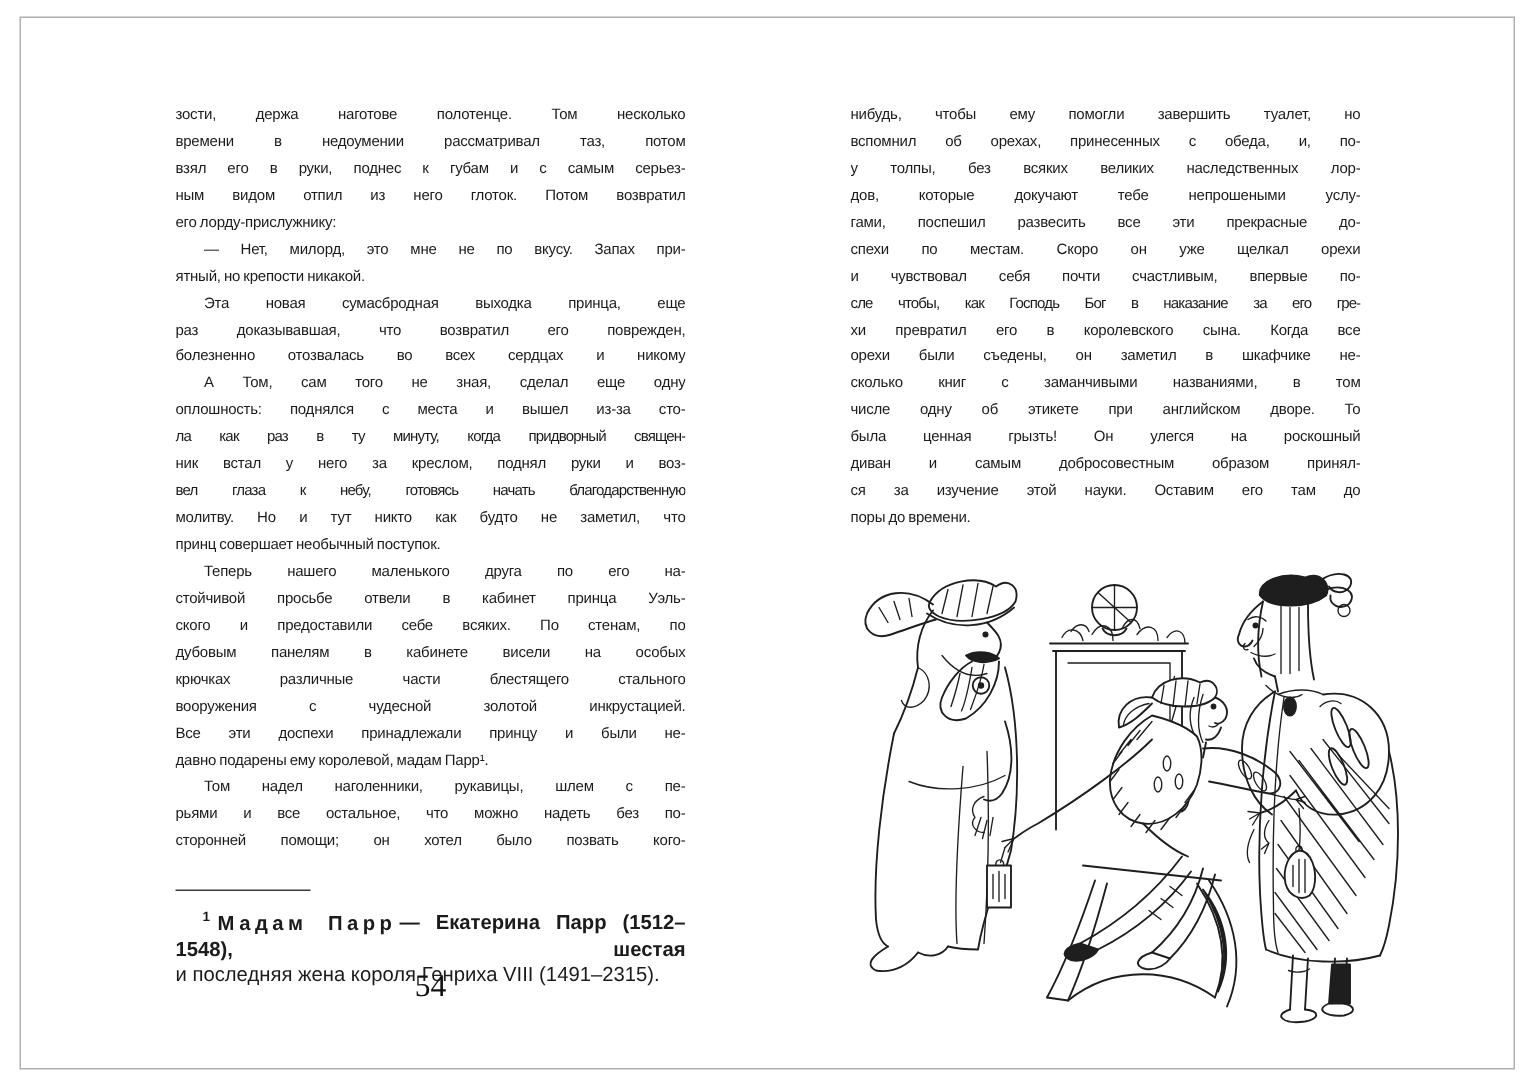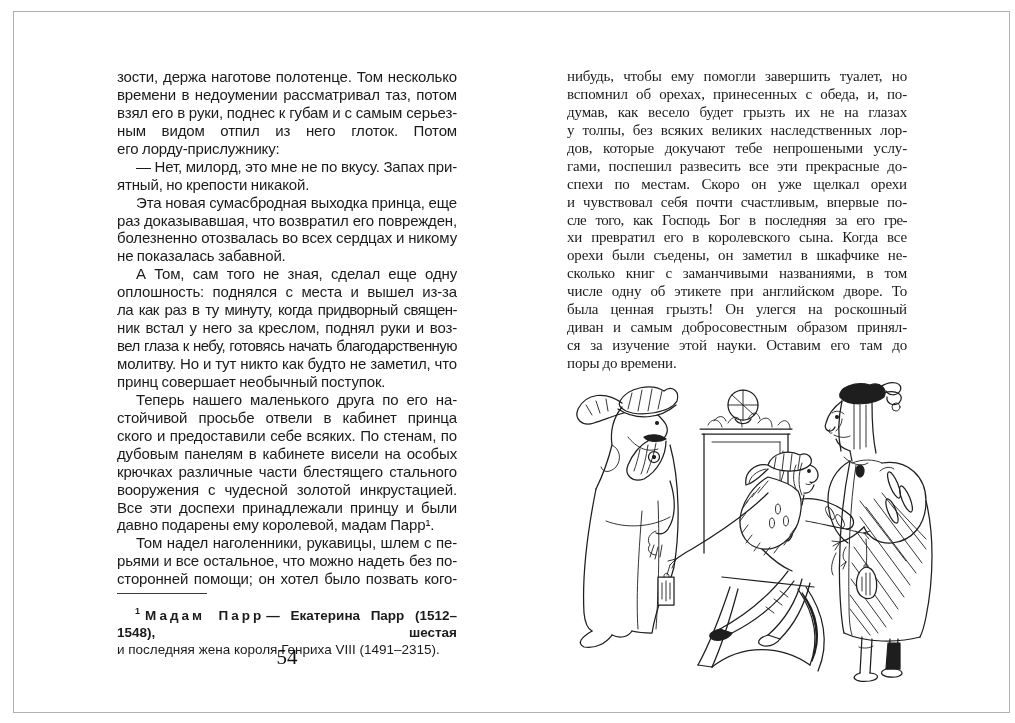--- a/index.html
+++ b/index.html
@@ -1,23 +1,23 @@
 <!DOCTYPE html>
 <html><head>
 <meta charset="utf-8">
 <style>
   html,body{margin:0;padding:0;background:#fff;}
   body{width:1015px;height:723px;position:relative;overflow:hidden;
        font-family:"Liberation Sans",sans-serif;color:#1b1b1b;}
   .sheet{position:absolute;inset:0;background:#fff;}
   .frame{position:absolute;left:13px;top:11px;width:995px;height:700px;
          border:1px solid #b0b0b0;}
-  .col{position:absolute;width:340px;font-size:15px;line-height:17.95px;}
+  .col{position:absolute;width:340px;font-size:10px;line-height:17.95px;}
   .col-left{left:117px;top:68px;}
-  .col-right{left:567px;top:68px;font-family:Liberation Serif, serif;}
+  .col-right{left:567px;top:68px;}
   .line{height:17.95px;overflow:hidden;text-align:justify;text-align-last:justify;
         letter-spacing:-0.15px;word-spacing:-0.5px;}
   .line.end{text-align:left;text-align-last:left;}
   .line.indent{text-indent:19px;}
   .line.tight{letter-spacing:-0.55px;word-spacing:-2.6px;}
   .footnote{position:absolute;left:117px;top:593px;width:340px;}
   .fn-rule{width:90px;height:0;border-top:1.2px solid #3a3a3a;margin-bottom:9px;}
   .fn-line{font-size:13.5px;line-height:17px;}
   .fn-first{text-align:justify;text-align-last:justify;text-indent:18px;font-weight:bold;}
   .fn-sup{font-size:9px;vertical-align:super;margin-right:5px;}
@@ -42,21 +42,20 @@
       <div class="line">зости, держа наготове полотенце. Том несколько</div>
       <div class="line">времени в недоумении рассматривал таз, потом</div>
       <div class="line">взял его в руки, поднес к губам и с самым серьез-</div>
       <div class="line">ным видом отпил из него глоток. Потом возвратил</div>
       <div class="line end">его лорду-прислужнику:</div>
       <div class="line indent">— Нет, милорд, это мне не по вкусу. Запах при-</div>
       <div class="line end">ятный, но крепости никакой.</div>
       <div class="line indent">Эта новая сумасбродная выходка принца, еще</div>
       <div class="line">раз доказывавшая, что возвратил его поврежден,</div>
       <div class="line">болезненно отозвалась во всех сердцах и никому</div>
-      <div class="line end">не показалась забавной.</div>
       <div class="line indent">А Том, сам того не зная, сделал еще одну</div>
       <div class="line">оплошность: поднялся с места и вышел из-за сто-</div>
       <div class="line tight">ла как раз в ту минуту, когда придворный священ-</div>
       <div class="line">ник встал у него за креслом, поднял руки и воз-</div>
       <div class="line tight">вел глаза к небу, готовясь начать благодарственную</div>
       <div class="line">молитву. Но и тут никто как будто не заметил, что</div>
       <div class="line end">принц совершает необычный поступок.</div>
       <div class="line indent">Теперь нашего маленького друга по его на-</div>
       <div class="line">стойчивой просьбе отвели в кабинет принца Уэль-</div>
       <div class="line">ского и предоставили себе всяких. По стенам, по</div>
@@ -66,27 +65,26 @@
       <div class="line">Все эти доспехи принадлежали принцу и были не-</div>
       <div class="line end">давно подарены ему королевой, мадам Парр¹.</div>
       <div class="line indent">Том надел наголенники, рукавицы, шлем с пе-</div>
       <div class="line">рьями и все остальное, что можно надеть без по-</div>
       <div class="line">сторонней помощи; он хотел было позвать кого-</div>
     </div>
 
   <div class="col col-right">
       <div class="line">нибудь, чтобы ему помогли завершить туалет, но</div>
       <div class="line">вспомнил об орехах, принесенных с обеда, и, по-</div>
-      <div class="line">думав, как весело будет грызть их не на глазах</div>
       <div class="line">у толпы, без всяких великих наследственных лор-</div>
       <div class="line">дов, которые докучают тебе непрошеными услу-</div>
       <div class="line">гами, поспешил развесить все эти прекрасные до-</div>
       <div class="line">спехи по местам. Скоро он уже щелкал орехи</div>
       <div class="line">и чувствовал себя почти счастливым, впервые по-</div>
-      <div class="line tight">сле того, как Господь Бог в последняя за его гре-</div>
+      <div class="line tight">сле чтобы, как Господь Бог в наказание за его гре-</div>
       <div class="line">хи превратил его в королевского сына. Когда все</div>
       <div class="line">орехи были съедены, он заметил в шкафчике не-</div>
       <div class="line">сколько книг с заманчивыми названиями, в том</div>
       <div class="line">числе одну об этикете при английском дворе. То</div>
       <div class="line">была ценная грызть! Он улегся на роскошный</div>
       <div class="line">диван и самым добросовестным образом принял-</div>
       <div class="line">ся за изучение этой науки. Оставим его там до</div>
       <div class="line end">поры до времени.</div>
     </div>
 

